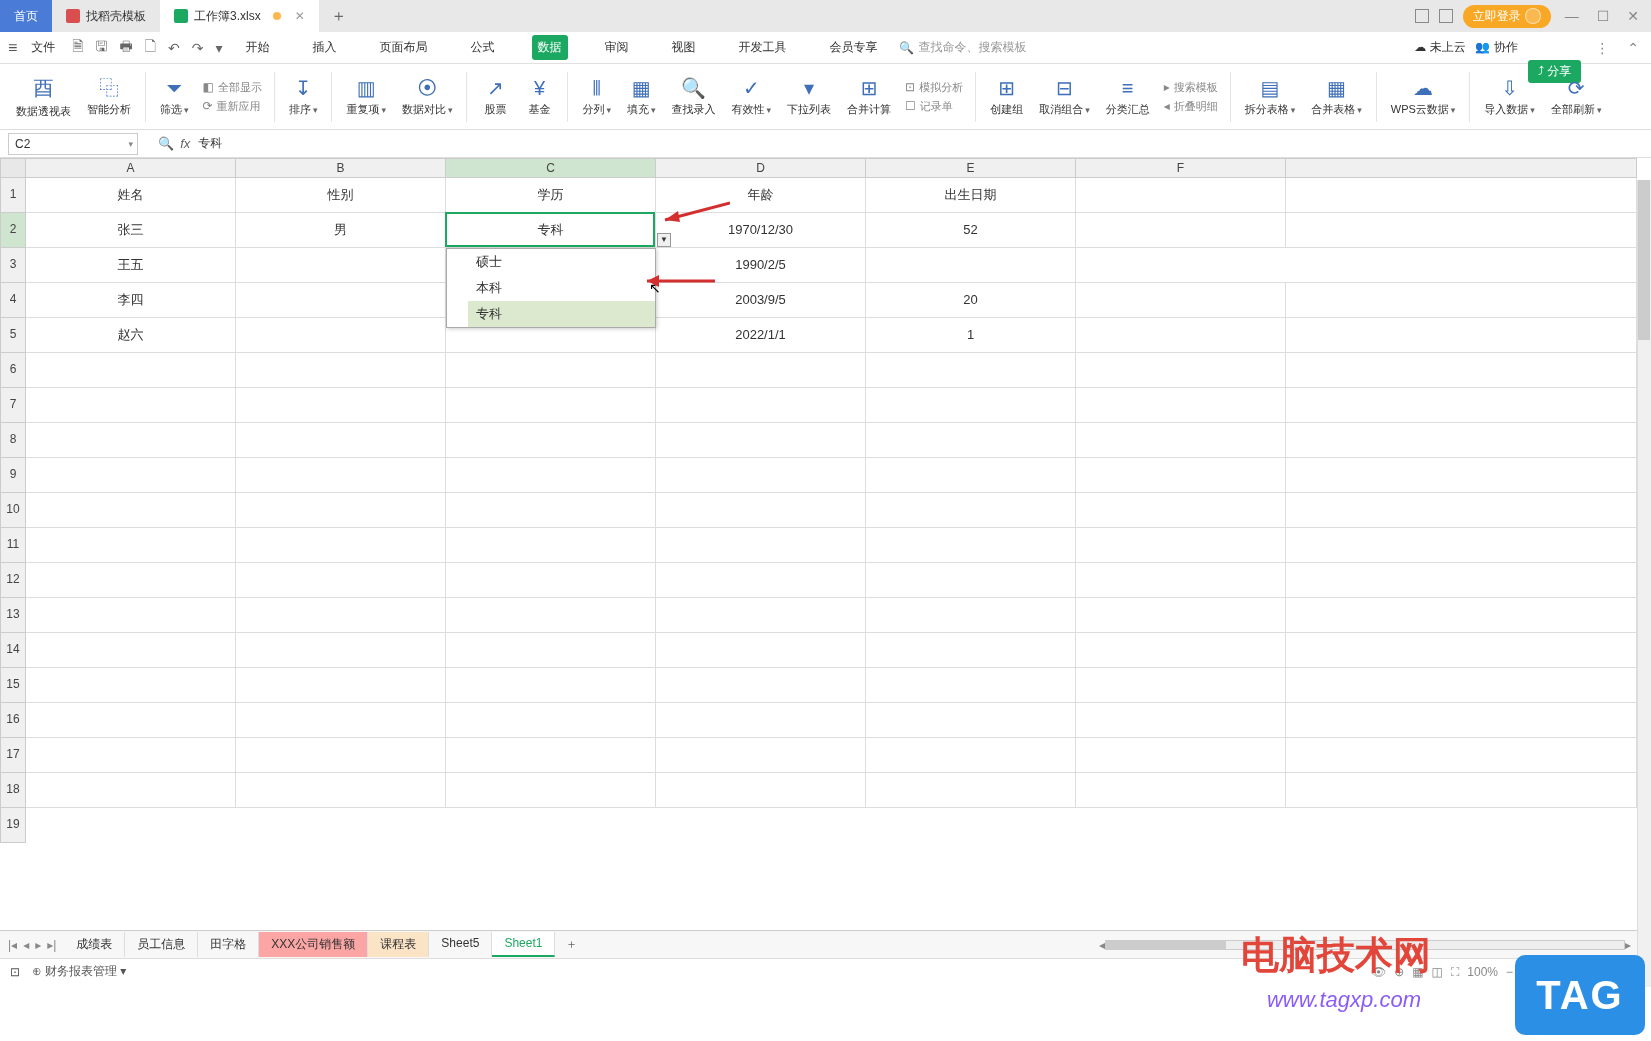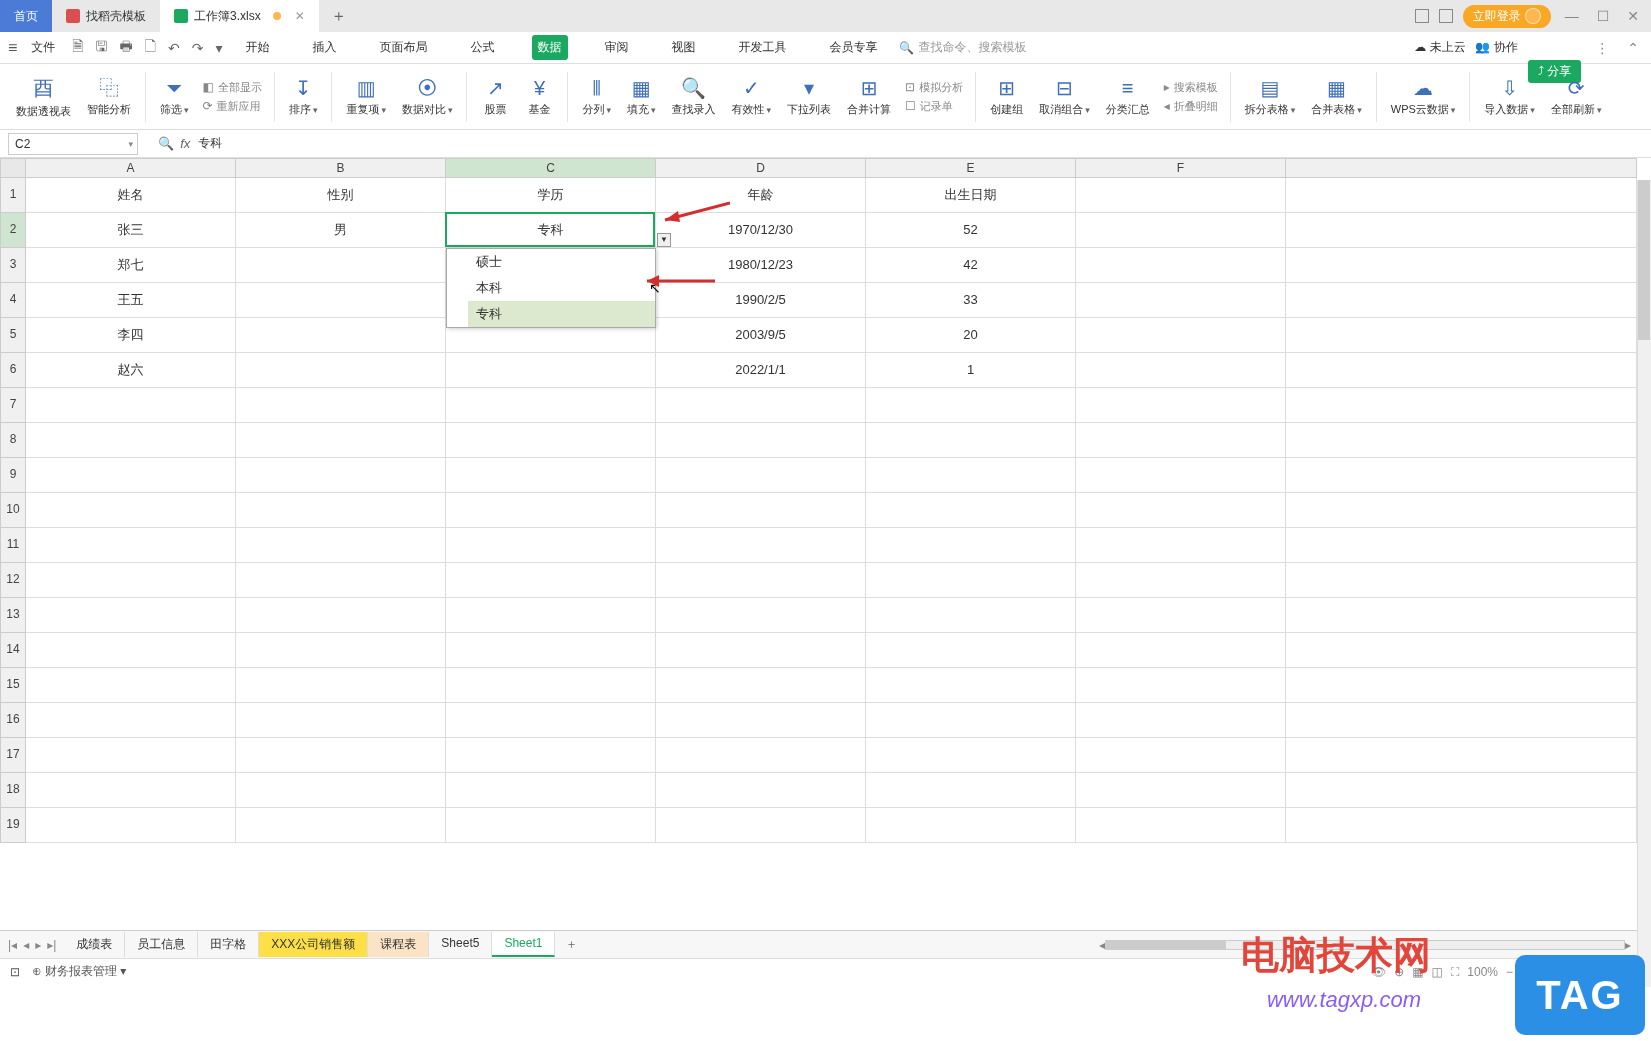--- a/index.html
+++ b/index.html
@@ -82,21 +82,21 @@
 .arrow-head { fill:#d32f2f; }
 
 
 .cursor-img { position:absolute; font-size:14px; color:#000; }
 
 
 .sheet-bar { height:28px; border-top:1px solid #ccc; display:flex; align-items:center; background:#f7f7f7; }
 .sheet-nav { display:flex; gap:6px; padding:0 8px; color:#888; }
 .sheet-tabs { display:flex; }
 .sheet-tab { padding:4px 12px; border-right:1px solid #ddd; font-size:12px; cursor:pointer; }
-.sheet-tab.hl1 { background:#fde047;text-align:center; }
+.sheet-tab.hl1 { background:#fca5a5;text-align:center; }
 .sheet-tab.hl2 { background:#fbe3c6; }
 .sheet-tab.active { color:#1ba861; border-bottom:2px solid #1ba861; background:#fff; }
 .sheet-add { padding:0 10px; color:#666; }
 .hscroll { flex:1; display:flex; align-items:center; justify-content:flex-end; padding-right:20px; }
 .hs-track { width:520px; height:10px; background:#eee; border:1px solid #ccc; position:relative; }
 .hs-thumb { position:absolute; left:0; width:120px; height:8px; background:#ccc; }
 
 
 .status-bar { height:26px; border-top:1px solid #ddd; display:flex; align-items:center; padding:0 10px; gap:12px; font-size:12px; color:#555; }
 .status-right { margin-left:auto; display:flex; align-items:center; gap:8px; color:#888; }
@@ -365,34 +365,24 @@
         <div class="cell-row">
           <div class="c" style="width: 210px; flex: 0 0 210px;">张三</div>
           <div class="c" style="width: 210px; flex: 0 0 210px;">男</div>
           <div class="c" style="width: 210px; flex: 0 0 210px;">专科</div>
           <div class="c" style="width: 210px; flex: 0 0 210px;">1970/12/30</div>
           <div class="c" style="width: 210px; flex: 0 0 210px;">52</div>
           <div class="c" style="width: 210px; flex: 0 0 210px;"></div>
           <div class="c" style="flex: 1 1 0%;"></div>
         </div>
         <div class="cell-row">
-          <div class="c" style="width: 210px; flex: 0 0 210px;">郑七</div>
-          <div class="c" style="width: 210px; flex: 0 0 210px;"></div>
-          <div class="c" style="width: 210px; flex: 0 0 210px;"></div>
-          <div class="c" style="width: 210px; flex: 0 0 210px;">1980/12/23</div>
-          <div class="c" style="width: 210px; flex: 0 0 210px;">42</div>
-          <div class="c" style="width: 210px; flex: 0 0 210px;"></div>
-          <div class="c" style="flex: 1 1 0%;"></div>
-        </div>
-        <div class="cell-row">
           <div class="c" style="width: 210px; flex: 0 0 210px;">王五</div>
           <div class="c" style="width: 210px; flex: 0 0 210px;"></div>
           <div class="c" style="width: 210px; flex: 0 0 210px;"></div>
           <div class="c" style="width: 210px; flex: 0 0 210px;">1990/2/5</div>
-          <div class="c" style="width: 210px; flex: 0 0 210px;">33</div>
           <div class="c" style="width: 210px; flex: 0 0 210px;"></div>
           <div class="c" style="flex: 1 1 0%;"></div>
         </div>
         <div class="cell-row">
           <div class="c" style="width: 210px; flex: 0 0 210px;">李四</div>
           <div class="c" style="width: 210px; flex: 0 0 210px;"></div>
           <div class="c" style="width: 210px; flex: 0 0 210px;"></div>
           <div class="c" style="width: 210px; flex: 0 0 210px;">2003/9/5</div>
           <div class="c" style="width: 210px; flex: 0 0 210px;">20</div>
           <div class="c" style="width: 210px; flex: 0 0 210px;"></div>

